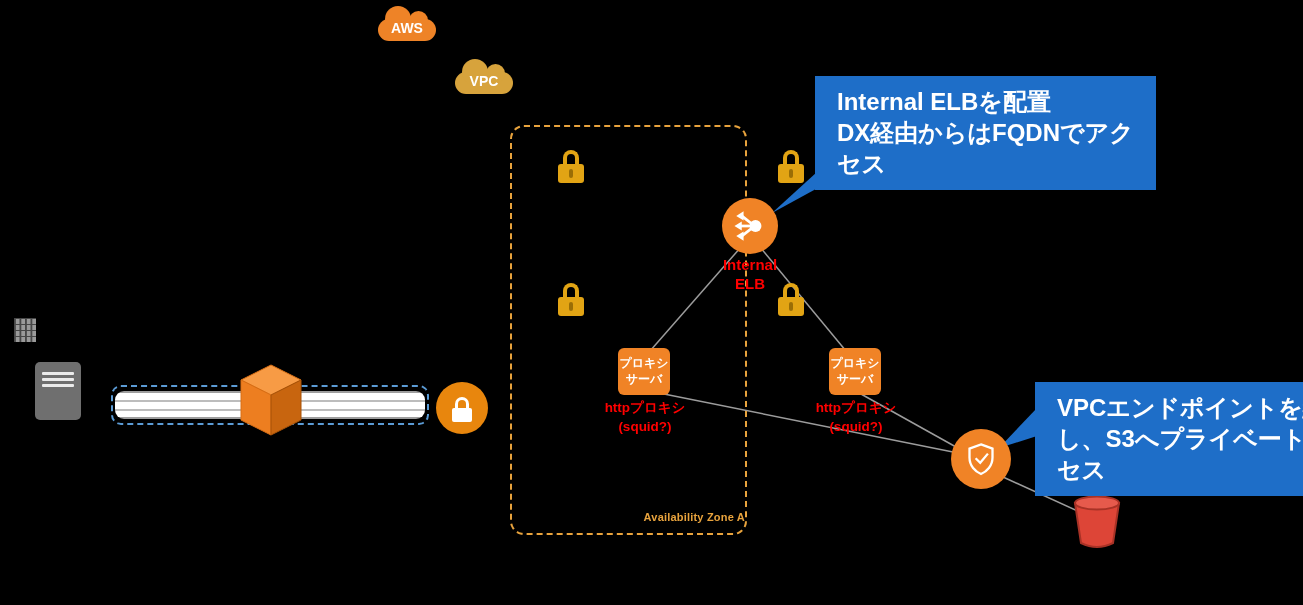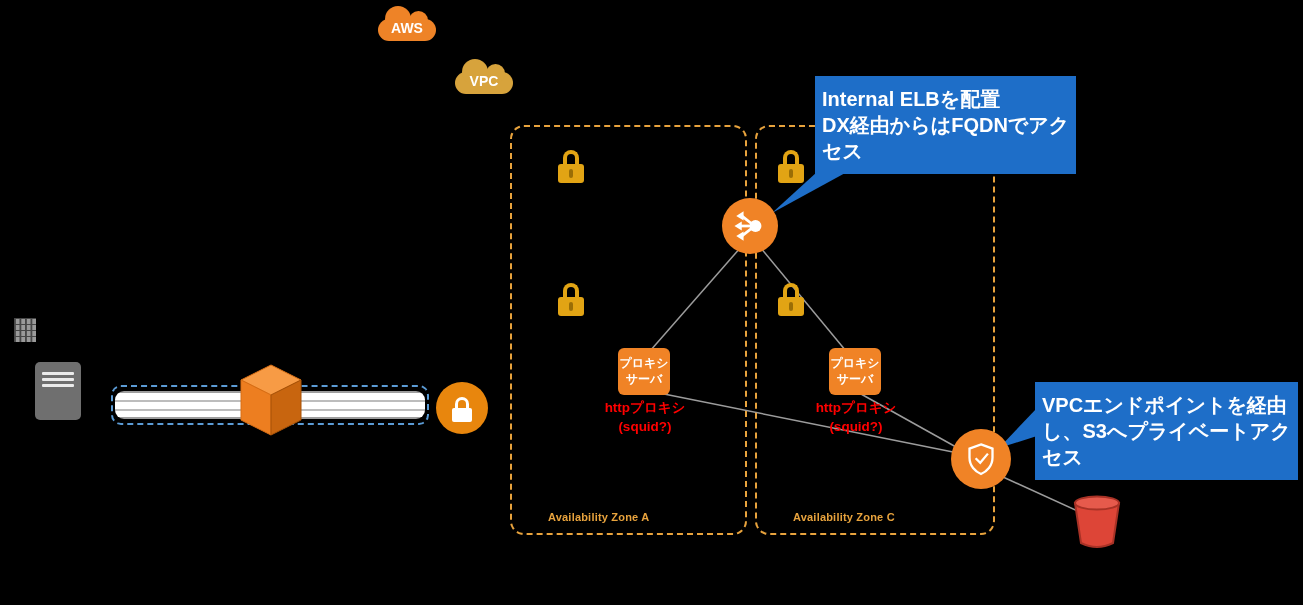--- a/index.html
+++ b/index.html
@@ -5,35 +5,35 @@
   html,body{margin:0;padding:0;background:#000;}
   #canvas{
     position:relative;width:1303px;height:605px;background:#000;overflow:hidden;
     font-family:"Liberation Sans","DejaVu Sans",sans-serif;
   }
   .abs{position:absolute;}
   svg.overlay{position:absolute;left:0;top:0;}
 
   
   .zone{position:absolute;border:2px dashed #E8A33D;border-radius:14px;box-sizing:border-box;}
-  .zone-label{position:absolute;bottom:10px;left:0;width:100%;text-align:left;
-    color:#E8A33D;font-weight:700;font-size:11px;letter-spacing:.2px;padding-left:36px;}
+  .zone-label{position:absolute;bottom:10px;left:0;width:100%;text-align:right;
+    color:#E8A33D;font-weight:700;font-size:11px;letter-spacing:.2px;}
 
   
   .cloud{position:absolute;width:58px;height:40px;}
   .cloud .puff{position:absolute;bottom:2px;left:0;width:58px;height:22px;border-radius:11px;}
   .cloud .puff::before{content:'';position:absolute;bottom:9px;left:7px;width:26px;height:26px;border-radius:50%;background:inherit;}
   .cloud .puff::after{content:'';position:absolute;bottom:11px;right:8px;width:19px;height:19px;border-radius:50%;background:inherit;}
   .cloud .cloud-label{position:absolute;bottom:7px;left:0;width:100%;text-align:center;color:#fff;font-weight:700;font-size:14px;z-index:2;}
   .cloud.aws .puff{background:#EE8327;}
   .cloud.vpc .puff{background:#D7A33C;}
 
   
   .callout{position:absolute;background:#1E6EC8;color:#fff;font-weight:700;
-    font-size:20px;line-height:1.3;padding:10px 7px;white-space:pre;z-index:6;}
+    font-size:24px;line-height:1.3;padding:10px 22px;white-space:pre;z-index:6;}
   .callout.tail-dl::after{content:'';position:absolute;left:4px;top:100%;width:0;height:0;
     border-top:28px solid #1E6EC8;border-right:44px solid transparent;}
 
   
   .padlock{position:absolute;width:26px;height:33px;}
   .padlock .shackle{position:absolute;top:0;left:5px;width:16px;height:16px;box-sizing:border-box;
     border:4px solid #E2A414;border-bottom:none;border-radius:8px 8px 0 0;}
   .padlock .lock-body{position:absolute;bottom:0;left:0;width:26px;height:19px;background:#E2A414;border-radius:3px;}
   .padlock .lock-body::after{content:'';position:absolute;left:11px;top:5px;width:4px;height:9px;background:#9A6E06;border-radius:2px;}
 
@@ -77,23 +77,20 @@
     </g>
     <g fill="#1E6EC8">
       <polygon points="817,172 847,172 772,213"></polygon>
       <polygon points="1037,408 1037,436 999,448"></polygon>
     </g>
   </svg>
 
   <div class="zone" style="left:510px;top:125px;width:237px;height:410px;">
     <div class="zone-label">Availability Zone A</div>
   </div>
-  <div class="zone" style="left:755px;top:125px;width:240px;height:410px;">
-    <div class="zone-label">Availability Zone C</div>
-  </div>
 
   <div class="cloud aws" style="left:378px;top:3px;">
     <div class="puff"></div>
     <div class="cloud-label">AWS</div>
   </div>
   <div class="cloud vpc" style="left:455px;top:56px;">
     <div class="puff"></div>
     <div class="cloud-label">VPC</div>
   </div>
 
@@ -127,20 +124,22 @@
         <line x1="29" y1="24" x2="15" y2="13"></line>
         <line x1="29" y1="24" x2="13" y2="24"></line>
         <line x1="29" y1="24" x2="15" y2="35"></line>
       </g>
       <circle cx="30" cy="24" r="6.5" fill="#fff"></circle>
       <polygon points="17,8 9,13 17,18" fill="#fff"></polygon>
       <polygon points="15,19 7,24 15,29" fill="#fff"></polygon>
       <polygon points="17,30 9,35 17,40" fill="#fff"></polygon>
     </svg>
   </div>
+  <div class="red-label" style="left:700px;top:256px;width:100px;font-size:15px;line-height:1.25;">Internal
+ELB</div>
 
   <div class="proxy-box" style="left:618px;top:348px;">プロキシ
 サーバ</div>
   <div class="red-label" style="left:594px;top:399px;width:102px;font-size:13.5px;line-height:1.4;">httpプロキシ
 (squid?)</div>
 
   <div class="proxy-box" style="left:829px;top:348px;">プロキシ
 サーバ</div>
   <div class="red-label" style="left:805px;top:399px;width:102px;font-size:13.5px;line-height:1.4;">httpプロキシ
 (squid?)</div>

